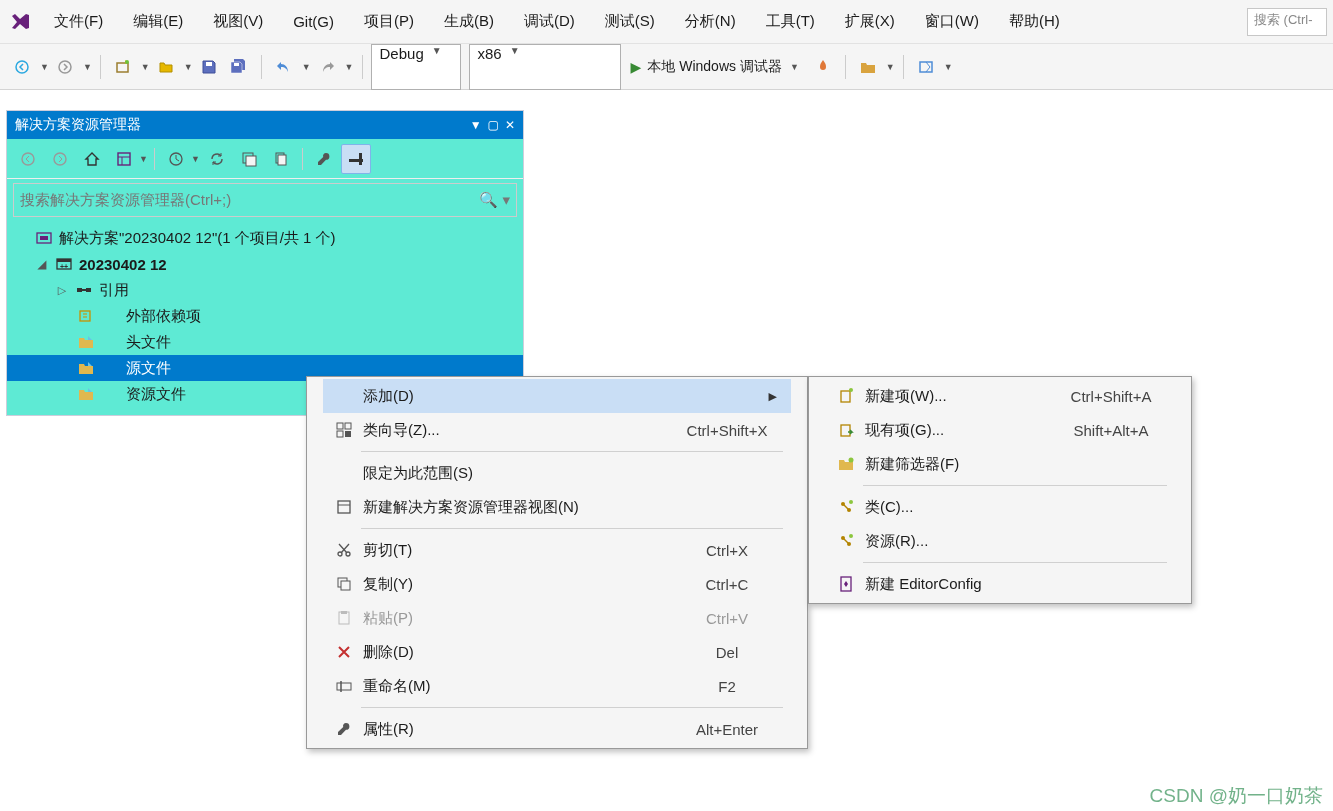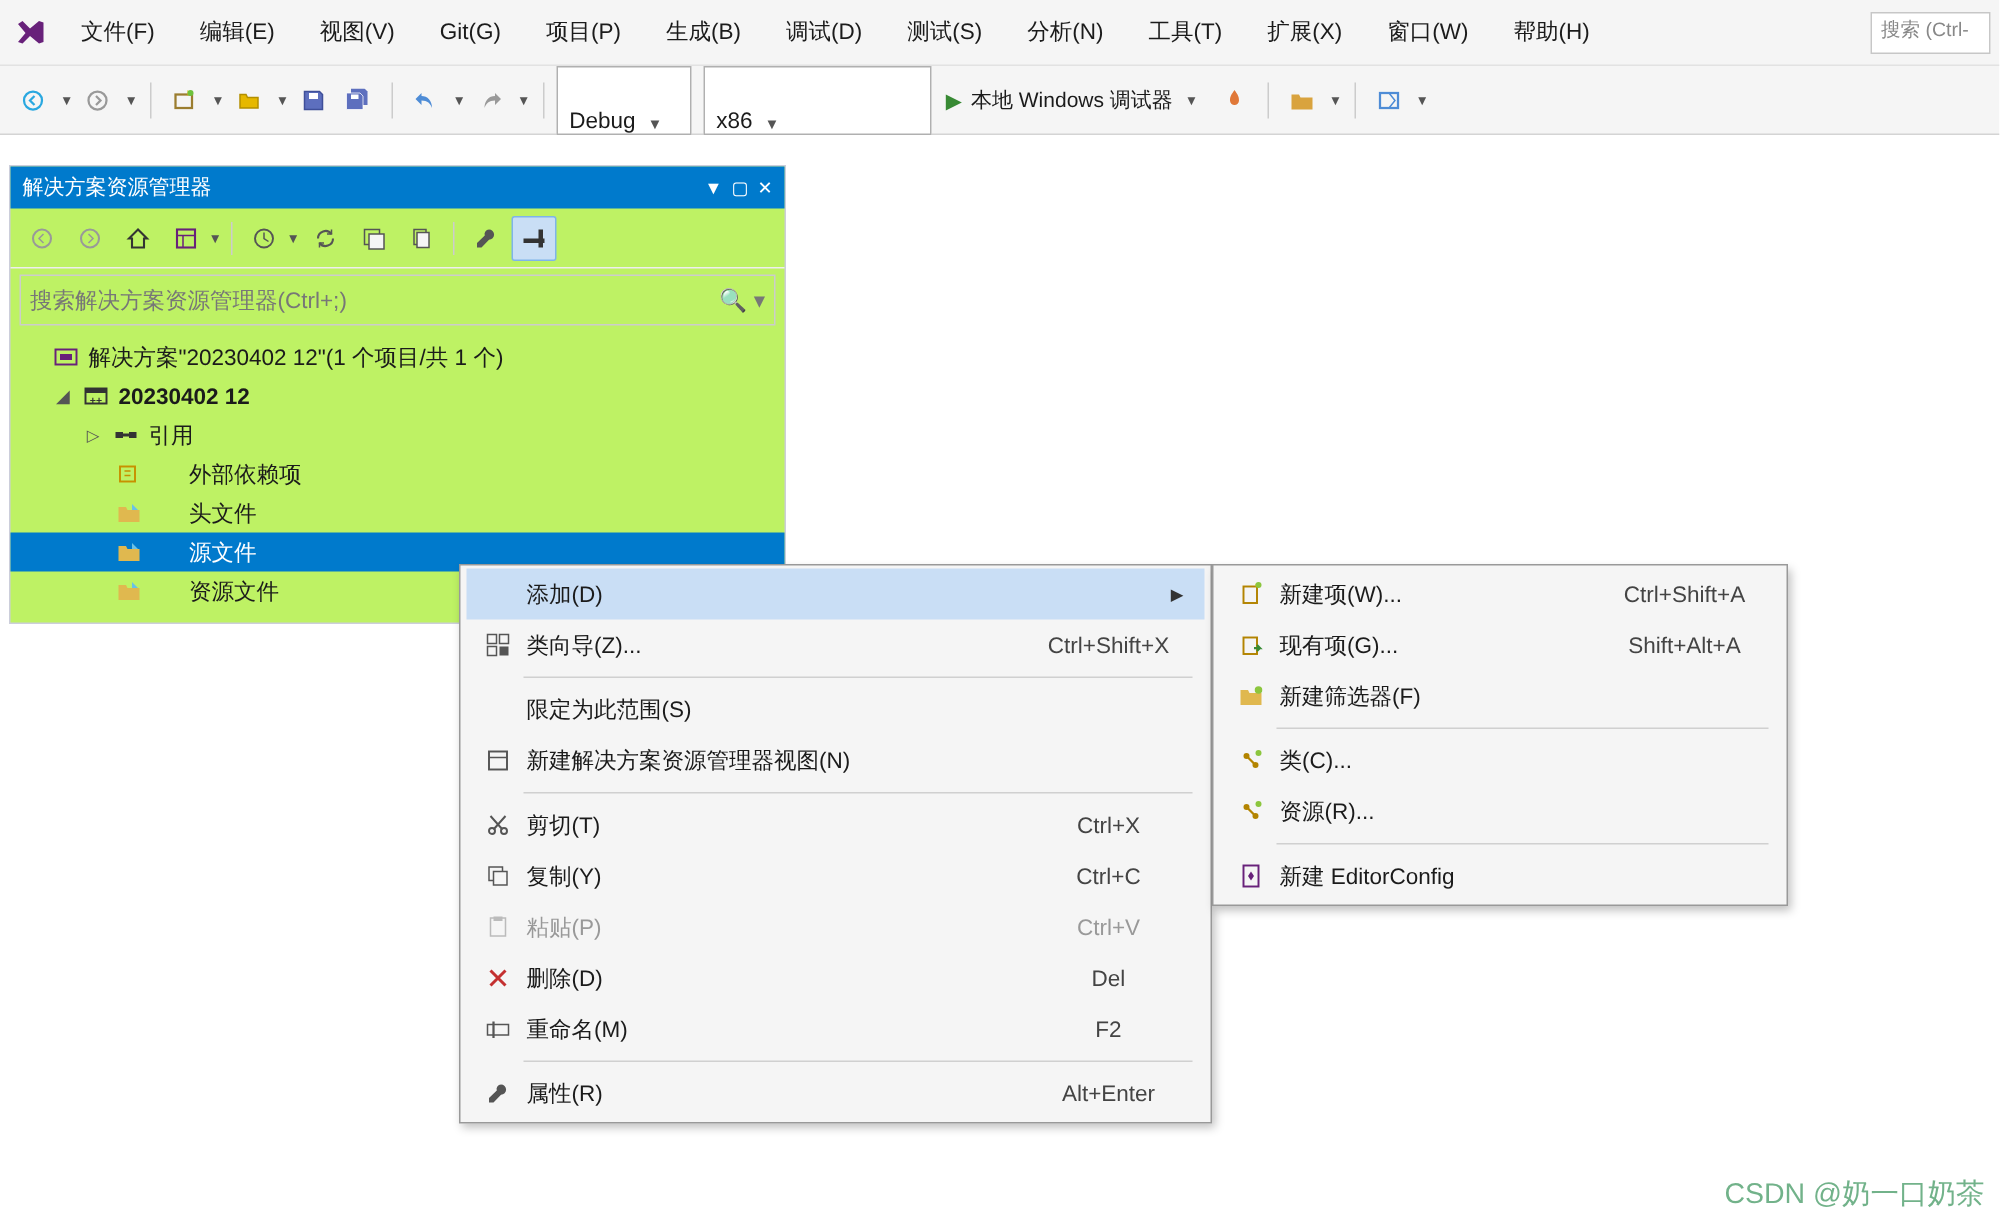--- a/index.html
+++ b/index.html
@@ -8,28 +8,28 @@
 
 .menubar { display: flex; align-items: center; height: 44px; background: #f5f5f5; border-bottom: 1px solid #e2e2e2; padding: 0 6px; gap: 6px; }
 .menubar .vs-logo { width: 30px; height: 30px; display: flex; align-items: center; justify-content: center; }
 .menubar .menu-item { padding: 6px 12px; font-size: 15px; cursor: default; }
 .menubar .searchbox { margin-left: auto; border: 1px solid #c7c7c7; background: #fff; height: 28px; width: 80px; padding: 2px 6px; font-size: 13px; color: #888; overflow: hidden; white-space: nowrap; }
 
 
 .toolbar { display: flex; align-items: center; height: 46px; background: #f5f5f5; border-bottom: 1px solid #d4d4d4; padding: 0 8px; gap: 2px; }
 .tb-btn { width: 28px; height: 28px; display: flex; align-items: center; justify-content: center; cursor: default; border-radius: 2px; }
 .tb-sep { width: 1px; height: 24px; background: #ccc; margin: 0 6px; }
-.tb-combo { border: 1px solid #b0b0b0; background: #fff; height: 46px; display: flex; align-items: flex-end; padding: 0 8px; gap: 8px; font-size: 15px; }
+.tb-combo { border: 1px solid #b0b0b0; background: #fff; height: 46px; display: flex; align-items: flex-start; padding: 0 8px; gap: 8px; font-size: 15px; }
 .tb-combo .chev { font-size: 10px; color: #555; }
 .tb-run { display: flex; align-items: center; gap: 6px; padding: 0 8px; height: 30px; }
 .tb-run .tri { color: #388a34; font-size: 14px; }
 .tb-dropdown-chev { font-size: 9px; color: #555; margin-left: 2px; }
 
 
-.sln-panel { position: absolute; left: 6px; top: 110px; width: 518px; border: 1px solid #cccedb; background: #bef264; }
+.sln-panel { position: absolute; left: 6px; top: 110px; width: 518px; border: 1px solid #cccedb; background: #5eead4; }
 .sln-title { background: #007acc; color: #fff; height: 28px; display: flex; align-items: center; padding: 0 8px; font-size: 14px; justify-content: space-between; }
 .sln-title-btns { display: flex; gap: 6px; align-items: center; }
 .sln-title-btns span { cursor: default; font-size: 12px; }
 .sln-toolbar { display: flex; align-items: center; height: 40px; padding: 0 6px; gap: 2px; border-bottom: 1px solid #eee; }
 .sln-tb-btn { width: 30px; height: 30px; display: flex; align-items: center; justify-content: center; border-radius: 2px; }
 .sln-tb-btn.active { background: #c9def5; border: 1px solid #7eb4ea; }
 .sln-tb-sep { width: 1px; height: 22px; background: #ccc; margin: 0 4px; }
 .sln-search { display: flex; align-items: center; border: 1px solid #ccc; height: 30px; margin: 4px 6px; padding: 16px 6px; color: #777; font-size: 15px; justify-content: space-between; }
 
 .tree { padding: 4px 0 8px 0; font-size: 15px; }
@@ -37,21 +37,21 @@
 .tree-row .arrow { width: 14px; font-size: 11px; color: #555; display: inline-flex; justify-content: center; }
 .tree-row .icon { width: 18px; height: 18px; display: flex; align-items: center; justify-content: center; }
 .tree-row.bold { font-weight: bold; }
 .tree-row.selected { background: #007acc; color: #fff; }
 .tree-row.selected .arrow, .tree-row.selected .icon { color: #fff; }
 .indent-1 { padding-left: 28px; }
 .indent-2 { padding-left: 48px; }
 .indent-3 { padding-left: 70px; gap: 31px; }
 
 
-.ctx-menu { position: absolute; background: #f5f5f5; border: 1px solid #999; box-shadow: 2px 3px 6px rgba(0,0,0,.25); font-size: 15px; padding: 2px 4px; }
+.ctx-menu { position: absolute; background: #f5f5f5; border: 1px solid #999; box-shadow: 2px 3px 6px rgba(0,0,0,.25); font-size: 15px; padding: 2px 16px; }
 .ctx-menu .row { display: flex; align-items: center; height: 34px; padding: 0 14px 0 4px; gap: 2px; cursor: default; }
 .ctx-menu .row.highlight { background: #c9def5; }
 .ctx-menu .icon-col { width: 34px; display: flex; justify-content: center; color: #555; }
 .ctx-menu .label { flex: 1; padding-right: 40px; }
 .ctx-menu .shortcut { color: #444; min-width: 100px; text-align: center; }
 .ctx-menu .shortcut.disabled { color: #999; }
 .ctx-menu .row.disabled { color: #999; }
 .ctx-menu .sub-arrow { font-size: 11px; color: #333; width: 14px; text-align: right; }
 .ctx-menu .sep { height: 1px; background: #d0d0d0; margin: 4px 8px 4px 38px; }
 

